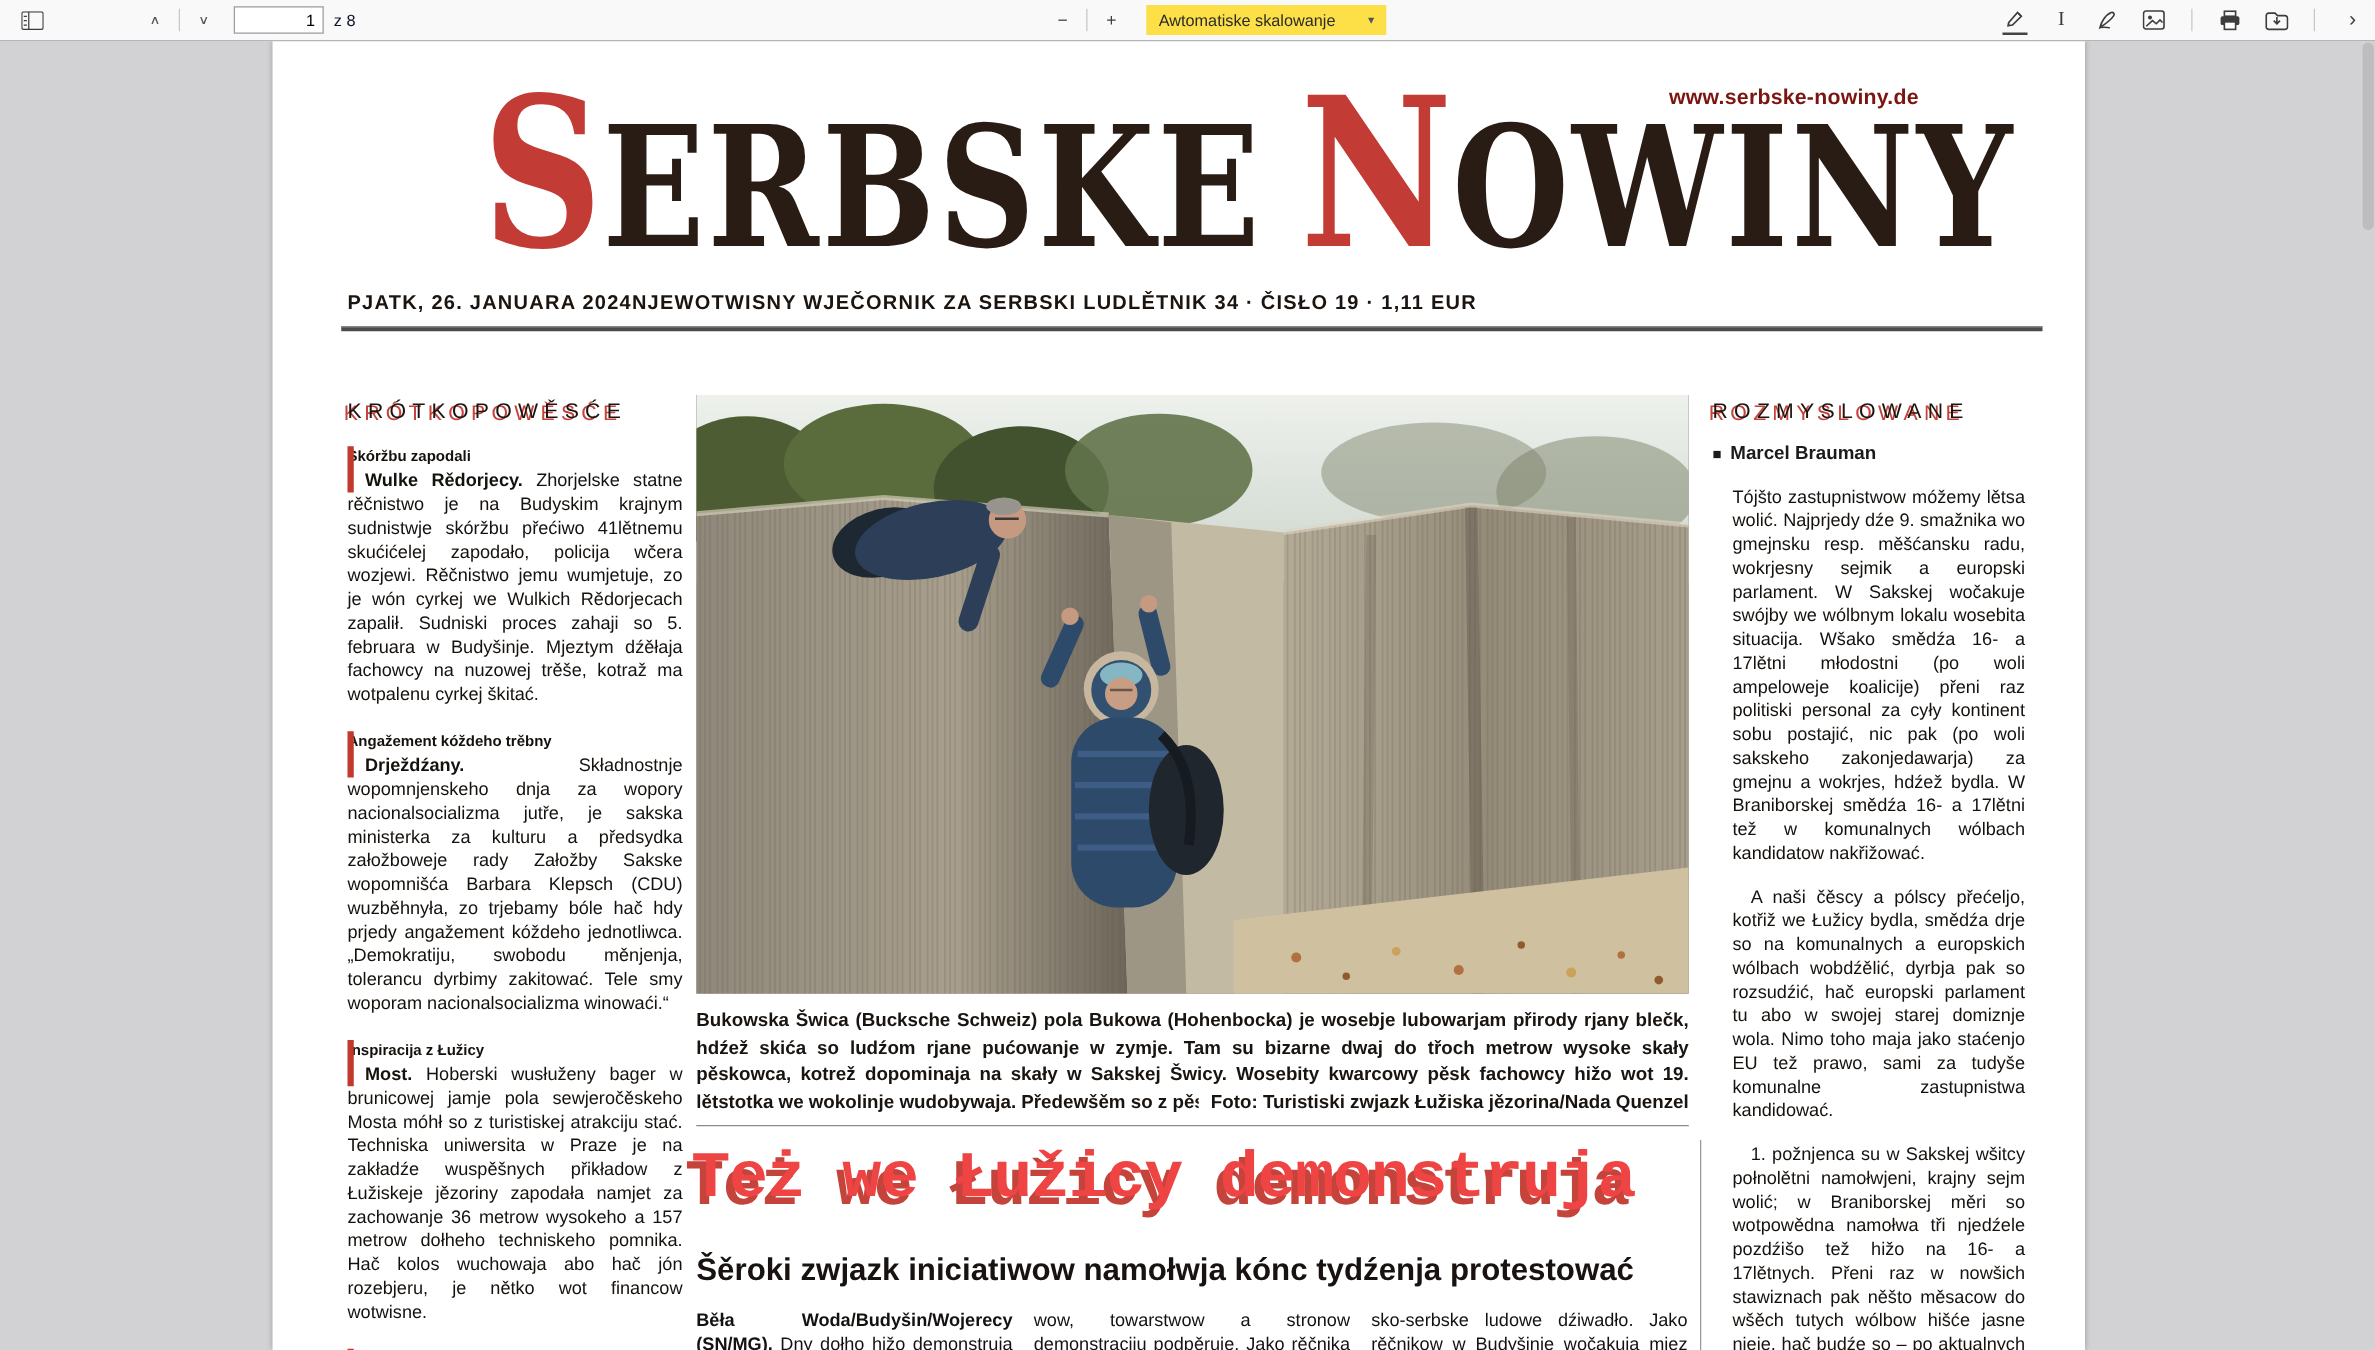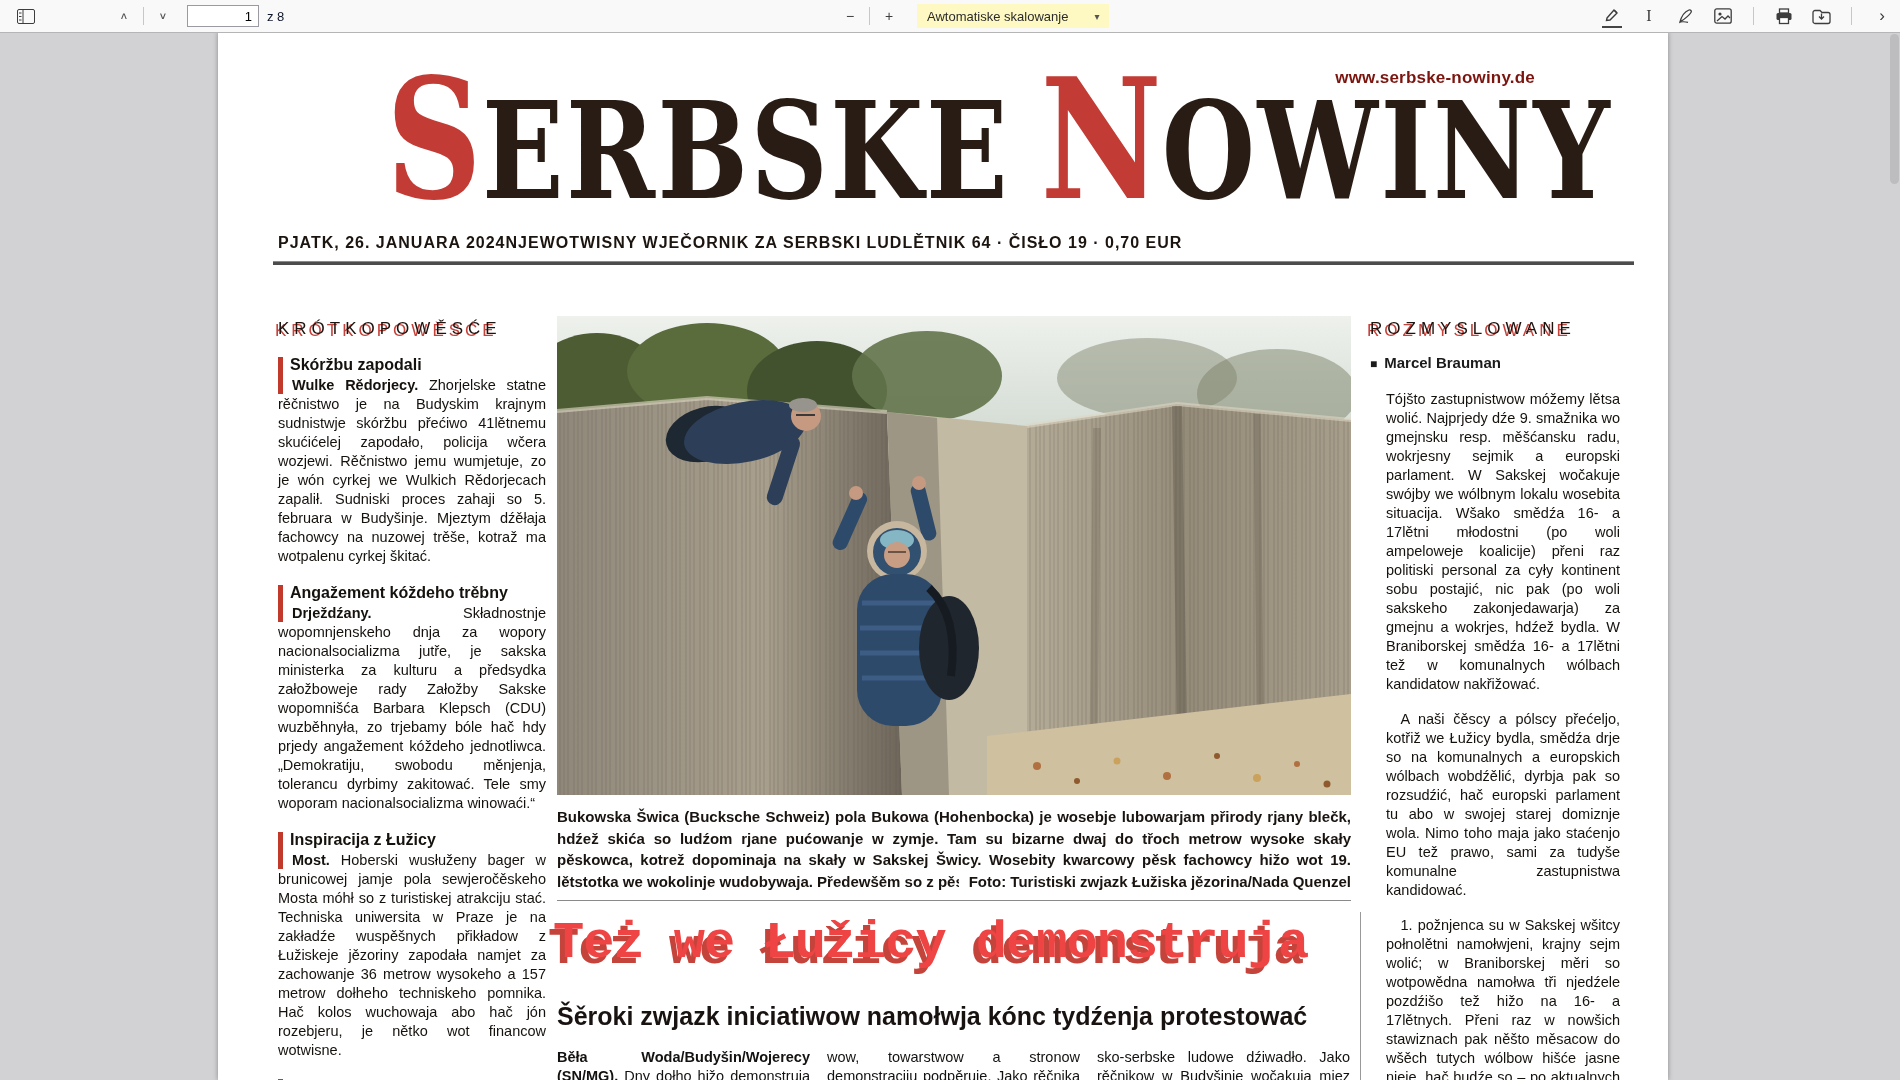--- a/index.html
+++ b/index.html
@@ -9,21 +9,21 @@
   .toolbar{position:absolute;top:0;left:0;width:1900px;height:32px;background:#f9f9fa;
            border-bottom:1px solid #b5b5b8;z-index:10;font-size:13px;color:#2b2b2b;}
   .tb-group{position:absolute;top:0;height:32px;display:flex;align-items:center;}
   .tb-btn{width:28px;height:26px;display:flex;align-items:center;justify-content:center;
           background:transparent;border:0;color:#3d3d3d;font-size:14px;cursor:pointer;position:relative;}
   .tb-sep{width:1px;height:18px;background:#c7c7ca;margin:0 5px;}
   .chev{font-size:12px;color:#555;transform:scaleY(.8);}
   .page-input{width:64px;height:20px;border:1px solid #9a9aa0;background:#fff;margin:0 8px 0 10px;
               text-align:right;padding:0 6px 0 0;font-size:13px;font-family:"Liberation Sans",sans-serif;}
   .page-count{color:#0f172a;}
-  .zoom-select{height:24px;background:#fef9c3;display:flex;align-items:center;gap:26px;
+  .zoom-select{height:24px;background:#fde047;display:flex;align-items:center;gap:26px;
                padding:0 10px;margin-left:14px;cursor:pointer;}
   .zoom-caret{font-size:10px;color:#555;}
   .tb-icons{gap:13px;display:flex;align-items:center;}
   .tb-icon{width:24px;height:26px;display:flex;align-items:center;justify-content:center;cursor:pointer;position:relative;}
   .tb-icon svg{display:block;}
   .tool-active::after{content:"";position:absolute;left:2px;right:2px;bottom:1px;height:2px;background:#444;}
   .freetext-glyph{font-family:"Liberation Serif",serif;font-size:16px;color:#3d3d3d;}
   .more-glyph{font-size:17px;color:#3d3d3d;}
   
   .canvas{position:absolute;top:32px;left:0;width:1900px;height:1048px;background:#d2d2d5;}
@@ -40,21 +40,21 @@
   .dateline{position:absolute;left:60px;top:202px;width:1356px;display:flex;
             font-size:16px;font-weight:bold;letter-spacing:1px;color:#1b140f;}
   .head-rule{position:absolute;left:55px;top:229px;width:1361px;height:3px;background:#4c4c4c;border-top:1px solid #8a8a8a;}
   
   .section-label{font-size:17px;font-weight:normal;letter-spacing:5px;color:#1c1410;
                  text-shadow:-3px 2px 0 #c5423b;white-space:nowrap;}
   .news-col{position:absolute;top:287px;font-size:14.5px;line-height:19px;text-align:justify;color:#15110d;}
   .col-left{left:60px;width:268px;}
   .col-right{left:1152px;width:266px;}
   .art{position:relative;margin-top:17px;}
-  .art-head{position:relative;padding-left:12px;font-weight:bold;font-size:16px;line-height:20px;margin-bottom:1px;}
+  .art-head{position:relative;padding-left:0;font-weight:bold;font-size:12px;line-height:20px;margin-bottom:1px;}
   .art-head::before{content:"";position:absolute;left:0;top:2px;width:5px;height:37px;background:#c0392b;}
   .art p{margin:0;text-indent:14px;}
   .art p .lead{font-weight:bold;}
   
   .photo{position:absolute;left:339px;top:284px;width:794px;height:479px;overflow:hidden;background:#9a9183;}
   .photo svg{width:100%;height:100%;display:block;}
   .caption{position:absolute;left:339px;top:774px;width:794px;font-size:15px;font-weight:bold;
            line-height:21.5px;text-align:justify;color:#191410;}
   .caption p{margin:0;}
   .credit{position:absolute;right:0;bottom:0;background:#fff;padding-left:10px;font-weight:bold;}
@@ -170,21 +170,21 @@
 
     <div class="page">
 
       <div class="site-url">www.serbske-nowiny.de</div>
       <div class="masthead">
         <span class="cap">S</span><span class="rest">ERBSKE</span><span class="gap"></span><span class="cap">N</span><span class="rest">OWINY</span>
       </div>
       <div class="dateline">
         <span>PJATK, 26. JANUARA 2024</span>
         <span>NJEWOTWISNY WJEČORNIK ZA SERBSKI LUD</span>
-        <span>LĚTNIK 64 · ČISŁO 19 · 0,70 EUR</span>
+        <span>LĚTNIK 34 · ČISŁO 19 · 1,11 EUR</span>
       </div>
       <div class="head-rule"></div>
 
       <div class="news-col col-left">
         <div class="section-label">KRÓTKOPOWĚSĆE</div>
 
         <div class="art">
           <div class="art-head">Skóržbu zapodali</div>
           <p><span class="lead">Wulke Rědorjecy.</span> <span>Zhorjelske statne rěčnistwo je na Budyskim krajnym sudnistwje skóržbu přećiwo 41lětnemu skućićelej zapodało, policija wčera wozjewi. Rěčnistwo jemu wumjetuje, zo je wón cyrkej we Wulkich Rědorjecach zapalił. Sudniski proces zahaji so 5. februara w Budyšinje. Mjeztym dźěłaja fachowcy na nuzowej trěše, kotraž ma wotpalenu cyrkej škitać.</span></p>
         </div>

